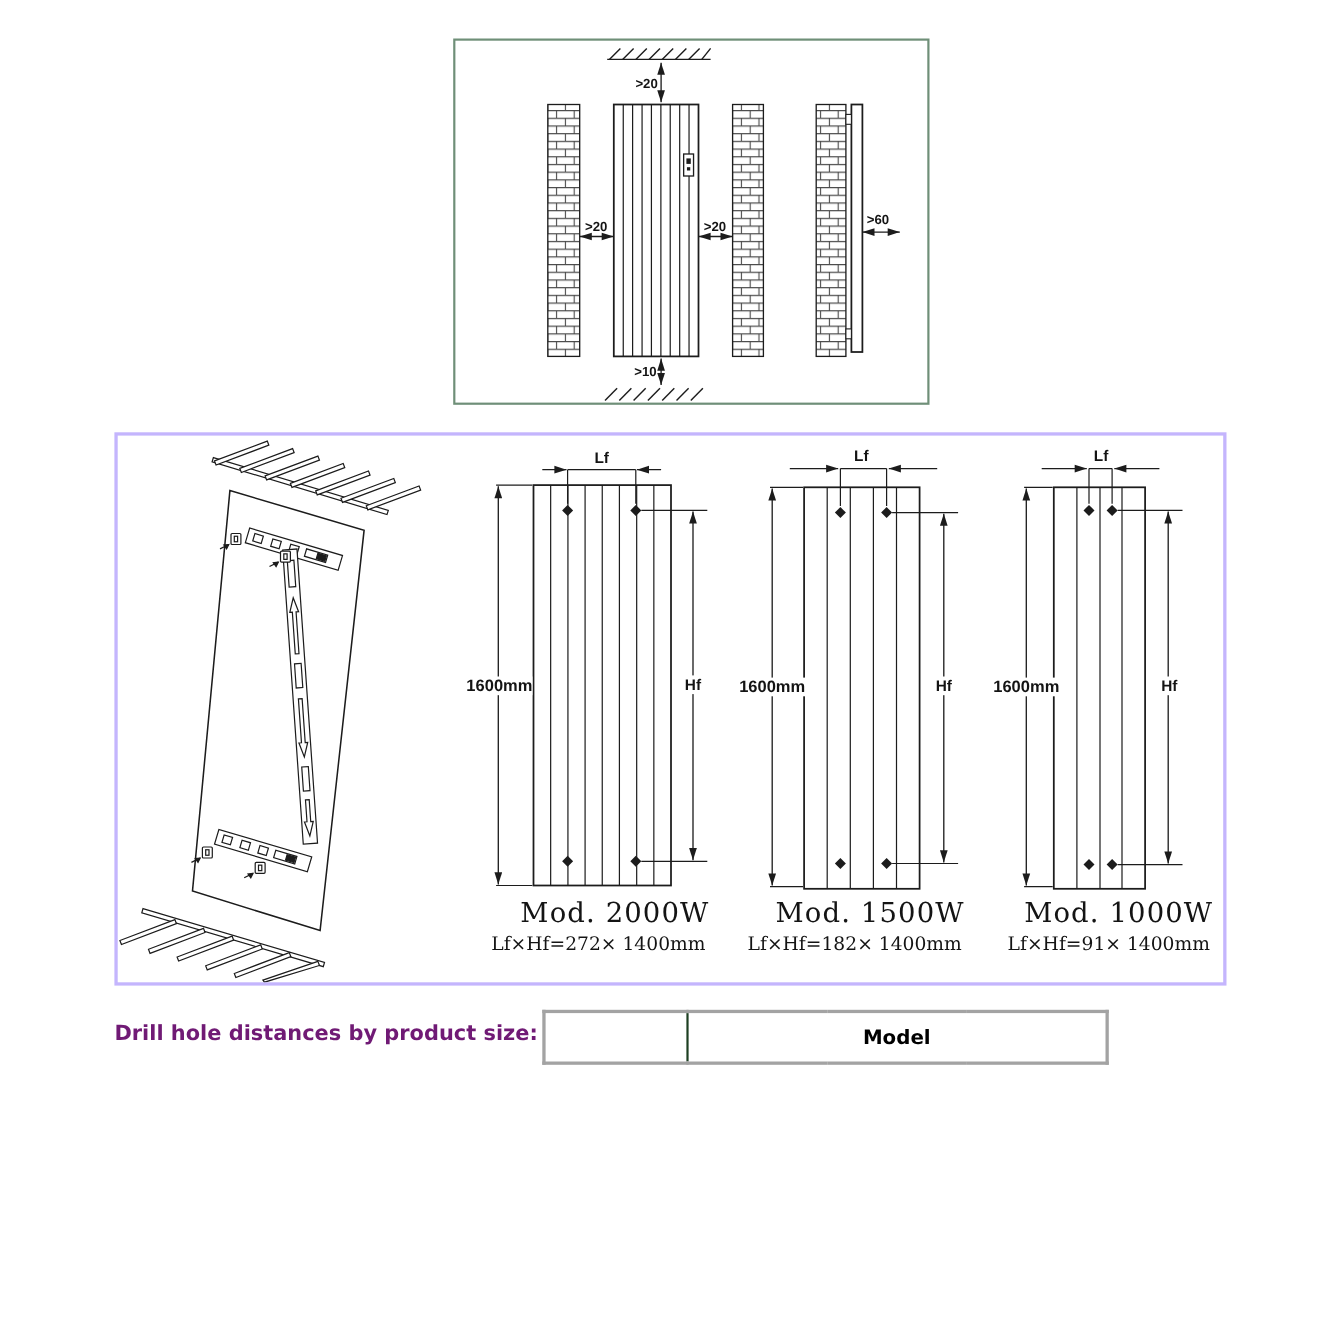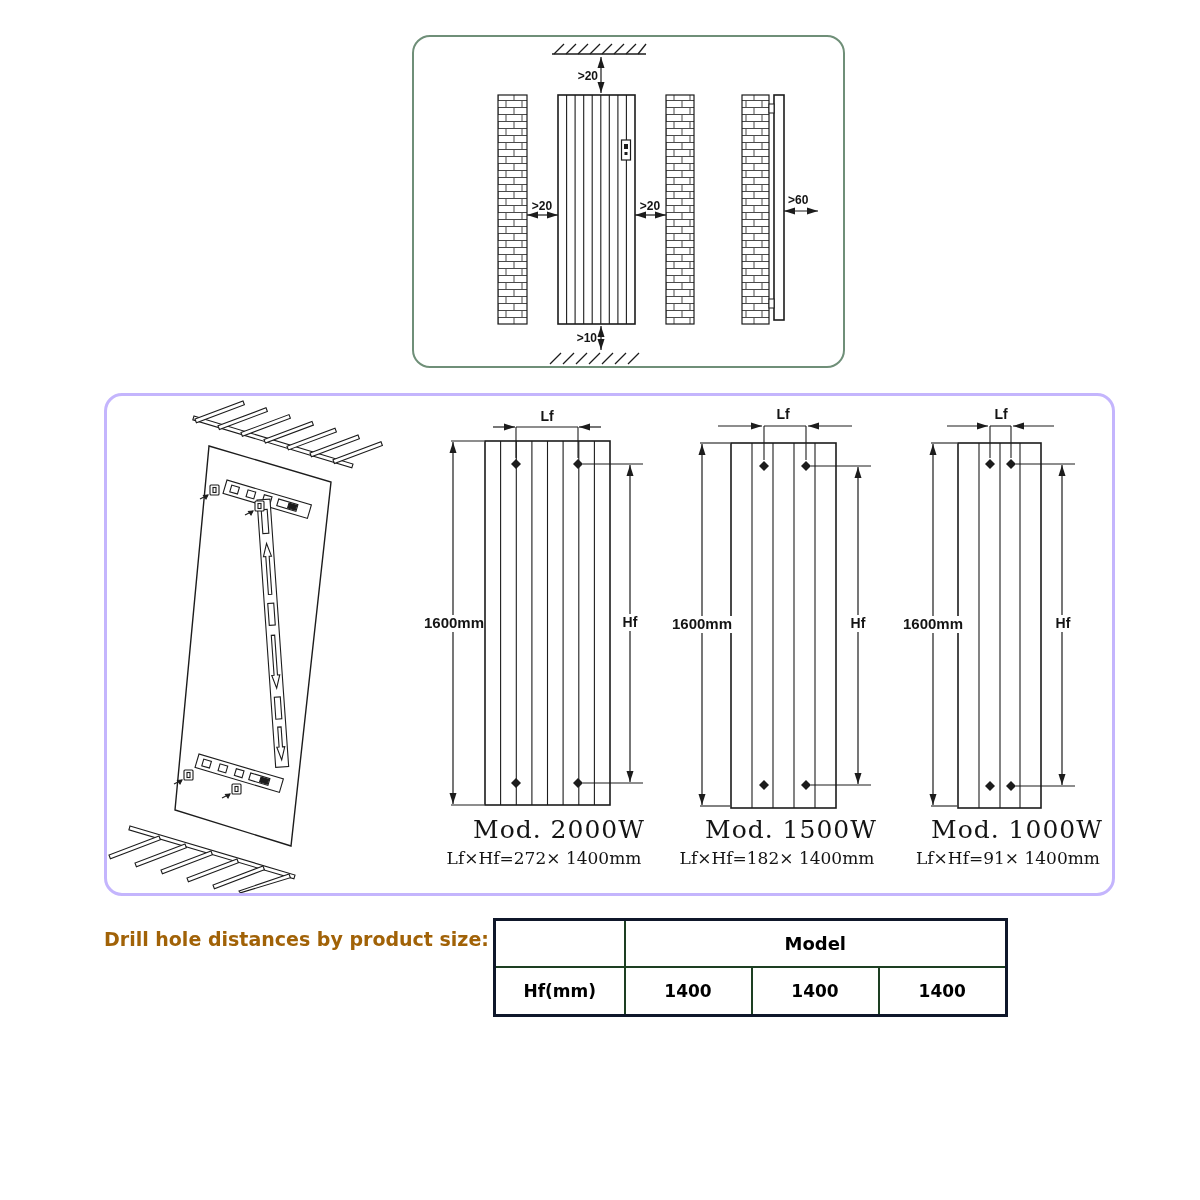--- a/index.html
+++ b/index.html
@@ -1,39 +1,39 @@
 <!DOCTYPE html>
 <html><head>
 <meta charset="utf-8">
 <style>
   html,body{margin:0;padding:0;background:#ffffff;}
   #canvas{position:relative;width:1200px;height:1200px;background:#ffffff;overflow:hidden;
           font-family:"Liberation Sans",sans-serif;}
-  .box{position:absolute;background:#ffffff;border-radius:18px;}
+  .box{position:absolute;background:#ffffff;}
   #top-box{left:412px;top:35px;width:429px;height:329px;border:2px solid #6f8f78;}
   #mid-box{left:104px;top:393px;width:1005px;height:497px;border:3px solid #c4b5fd;}
   svg{display:block;}
   svg text{fill:#141414;}
   .cad-s{font:600 12px "Liberation Sans",sans-serif;}
   .lfhf-t{font:700 14px "Liberation Sans",sans-serif;}
   .mm-t{font:600 15px "Liberation Sans",sans-serif;}
   .title-t{font:400 25px "DejaVu Serif",serif;letter-spacing:1px;}
   .formula-t{font:400 17px "DejaVu Serif",serif;}
   .dimT{stroke:#1c1c1c;stroke-width:1.2;marker-start:url(#arrT);marker-end:url(#arrT);}
   .dimM{stroke:#1c1c1c;stroke-width:1.2;marker-start:url(#arrM);marker-end:url(#arrM);}
   .dimMe{stroke:#1c1c1c;stroke-width:1.2;marker-end:url(#arrM);}
   .thin{stroke:#1c1c1c;stroke-width:1.1;fill:none;}
   .med{stroke:#1c1c1c;stroke-width:1.6;fill:#ffffff;}
-  #heading{position:absolute;left:104px;top:928px;color:#a16207;
+  #heading{position:absolute;left:104px;top:928px;color:#701a75;
            font:700 19px "DejaVu Sans","Liberation Sans",sans-serif;}
   #drill-table{position:absolute;left:493px;top:918px;border-collapse:collapse;
                table-layout:fixed;background:#ffffff;}
   #drill-table td{border:2px solid #1d3f22;text-align:center;vertical-align:middle;
                   color:#000;font:700 17px "DejaVu Sans","Liberation Sans",sans-serif;padding:0;}
-  #drill-table{border:3px solid #0f172a;}
+  #drill-table{border:3px solid #a3a3a3;}
   #drill-table .hrow td{font-size:18px;}
 </style>
 </head>
 <body>
 
 <div id="canvas">
 
   <div class="box" id="top-box">
     <svg width="429" height="329" viewBox="0 0 429 329">
       <defs>
@@ -333,22 +333,16 @@
       <col style="width:130px">
         <col style="width:127px">
         <col style="width:127px">
         <col style="width:128px">
     </colgroup>
     <tbody>
       <tr class="hrow" style="height:47px">
         <td></td>
         <td colspan="3">Model</td>
       </tr>
-      <tr style="height:49px">
-        <td>Hf(mm)</td>
-        <td>1400</td>
-        <td>1400</td>
-        <td>1400</td>
-      </tr>
     </tbody>
   </table>
 
 </div>
 
 </body></html>

